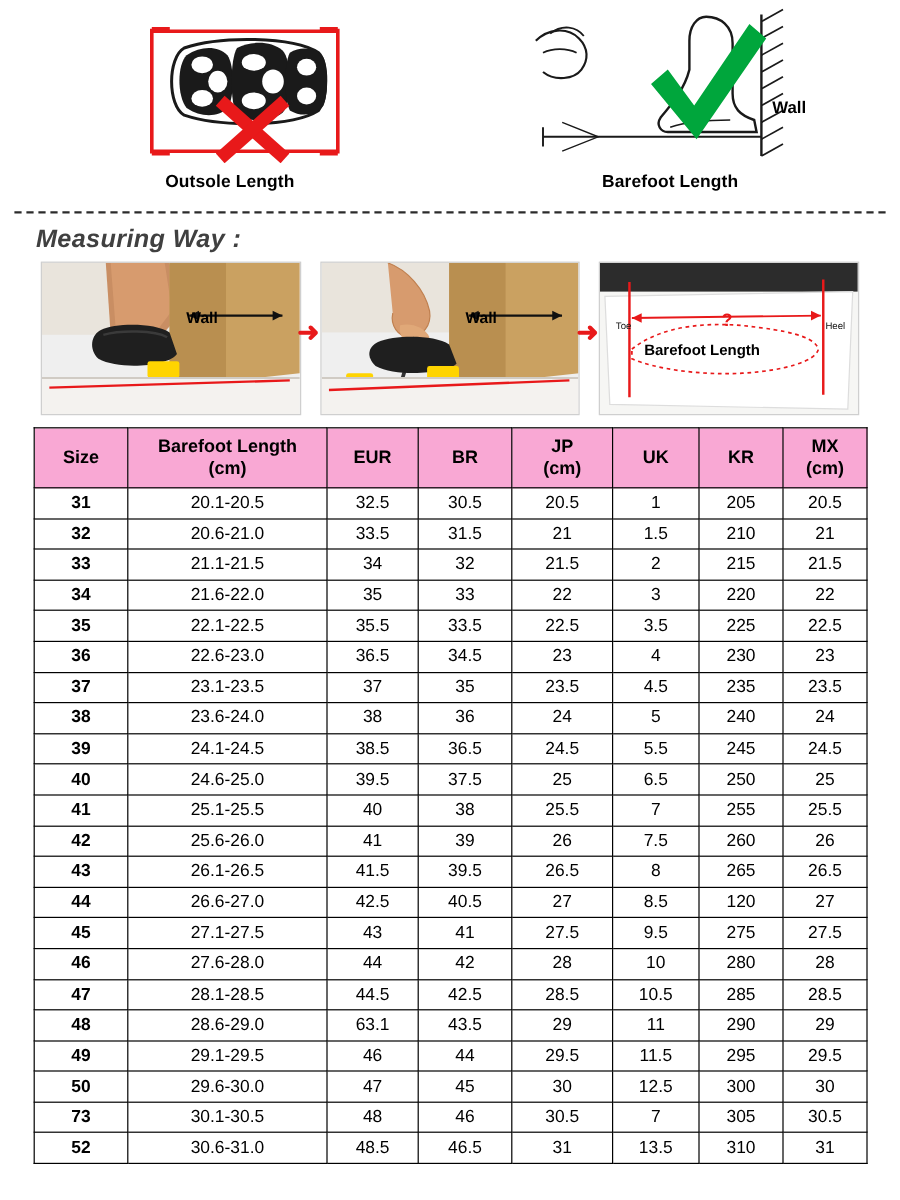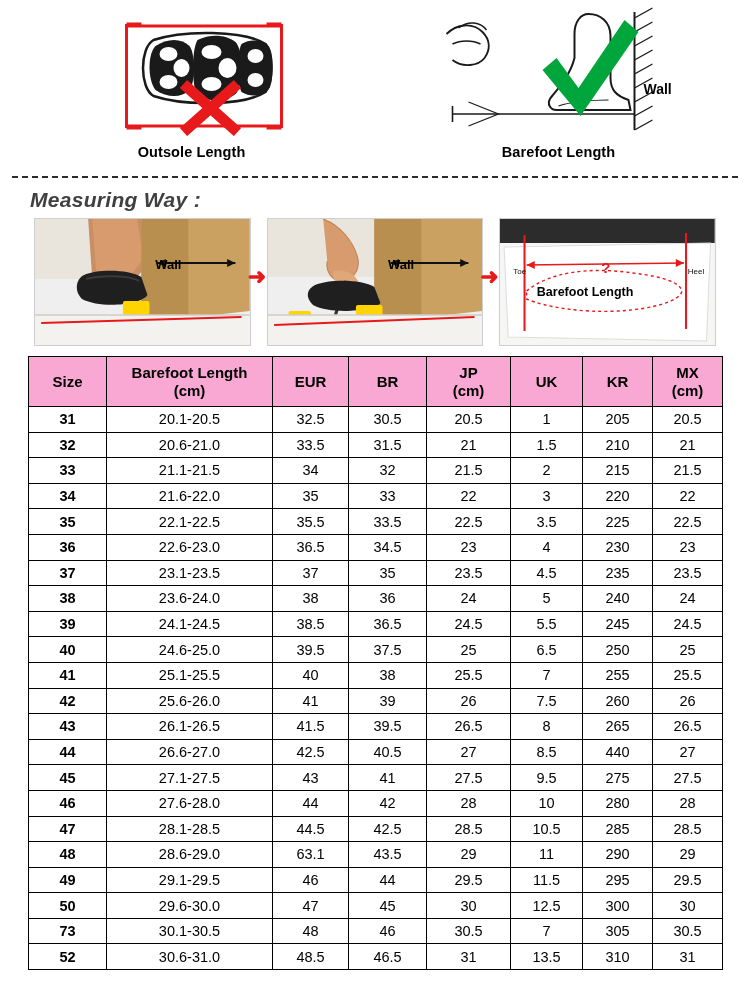--- a/index.html
+++ b/index.html
@@ -463,21 +463,21 @@
             <td>265</td>
             <td>26.5</td>
           </tr>
           <tr>
             <td class="col-size">44</td>
             <td>26.6-27.0</td>
             <td>42.5</td>
             <td>40.5</td>
             <td>27</td>
             <td>8.5</td>
-            <td>440</td>
+            <td>120</td>
             <td>27</td>
           </tr>
           <tr>
             <td class="col-size">45</td>
             <td>27.1-27.5</td>
             <td>43</td>
             <td>41</td>
             <td>27.5</td>
             <td>9.5</td>
             <td>275</td>

